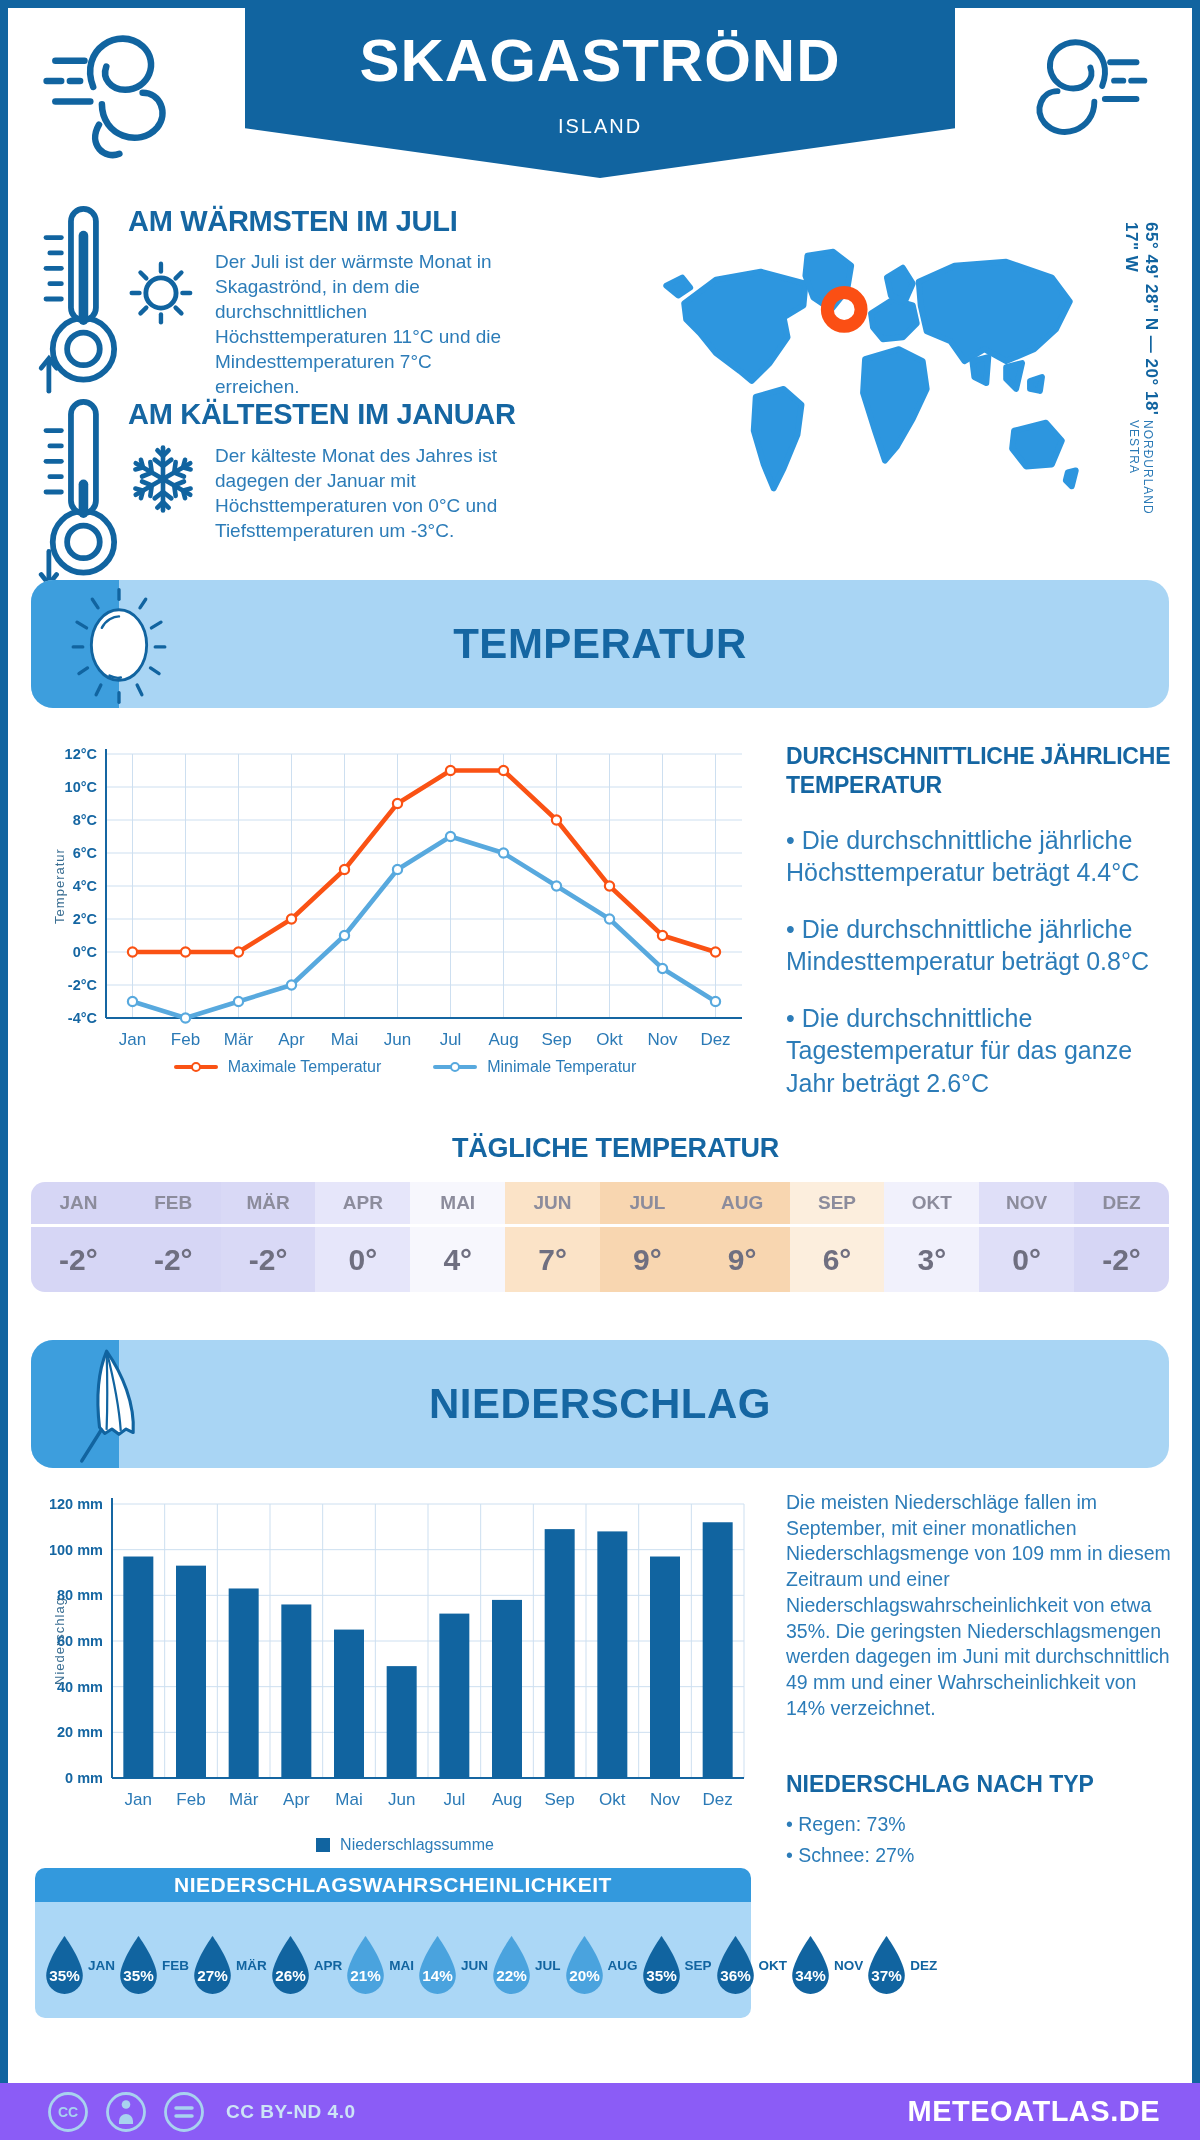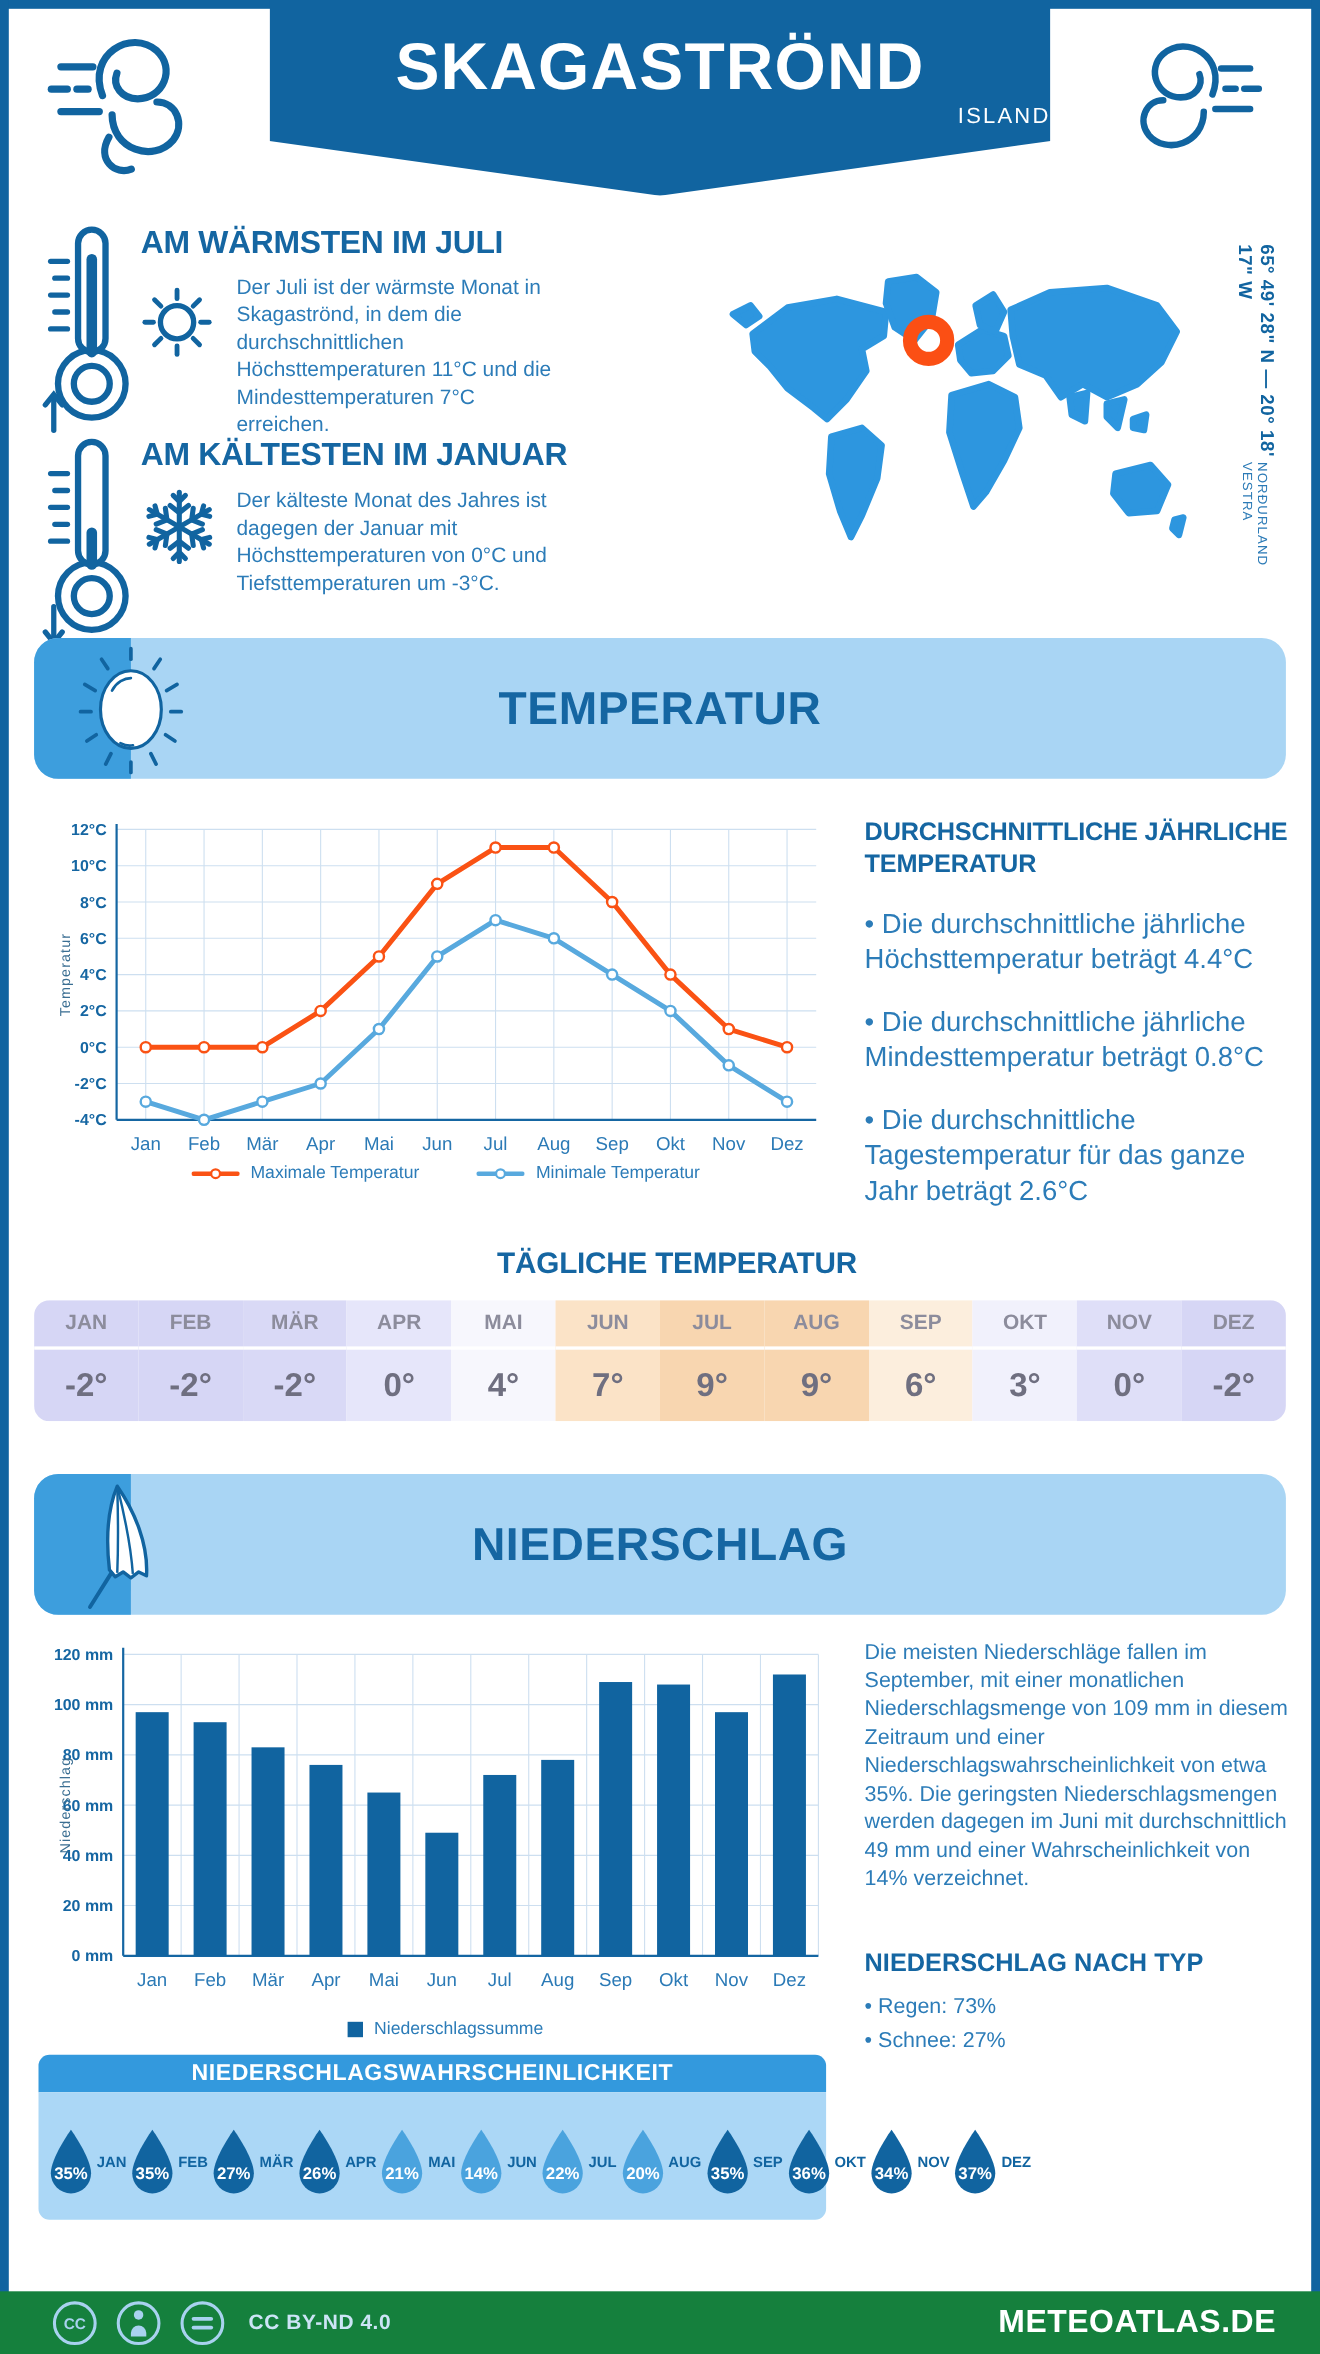--- a/index.html
+++ b/index.html
@@ -7,21 +7,21 @@
         font-family:"Liberation Sans",sans-serif;}
   .edge{position:absolute;background:#1164a0;}
   .edge-top{top:0;left:0;right:0;height:8px;}
   .edge-left{top:0;left:0;bottom:0;width:8px;}
   .edge-right{top:0;right:0;bottom:0;width:8px;}
 
   
   .banner{position:absolute;left:245px;top:0;width:710px;height:178px;background:#1164a0;
           clip-path:polygon(0 0,100% 0,100% 72%,50% 100%,0 72%);text-align:center;color:#fff;}
   .banner .title{margin-top:26px;font-size:60px;font-weight:bold;letter-spacing:1px;}
-  .banner .subtitle{margin-top:0;font-size:20px;letter-spacing:2px;text-align:right;}
+  .banner .subtitle{margin-top:20px;font-size:20px;letter-spacing:2px;}
   .wind{position:absolute;}
   .wind-left{left:35px;top:22px;width:160px;height:140px;}
   .wind-right{left:1005px;top:28px;width:155px;height:125px;transform:scaleX(-1);}
 
   
   .thermo{position:absolute;left:36px;width:92px;height:192px;}
   .block-heading{position:absolute;left:128px;width:560px;font-size:29px;font-weight:bold;
                  color:#1566a2;letter-spacing:-0.3px;}
   .block-text{position:absolute;left:215px;width:305px;font-size:19px;line-height:1.32;color:#2c7cb8;}
   .sun-small{position:absolute;left:120px;top:245px;width:78px;height:92px;}
@@ -72,21 +72,21 @@
   .prob-header{height:34px;background:#3399dd;border-radius:10px 10px 0 0;display:flex;
                align-items:center;justify-content:center;color:#fff;font-weight:bold;font-size:21px;
                letter-spacing:0.5px;}
   .prob-body{height:116px;background:#abd7f6;border-radius:0 0 10px 10px;display:flex;
              padding:0 6px;}
   .drop-item{flex:1;display:flex;flex-direction:row;align-items:center;justify-content:flex-start;
              padding-top:8px;}
   .dropsvg{width:47px;height:61px;}
   .drop-month{font-size:13.5px;font-weight:bold;color:#1164a0;margin-top:2px;}
 
-  .footer{position:absolute;left:0;right:0;top:2083px;height:57px;background:#15803d;display:flex;
+  .footer{position:absolute;left:0;right:0;top:2083px;height:57px;background:#8b5cf6;display:flex;
           align-items:center;}
   .footer .cc-icons{display:flex;align-items:center;margin-left:46px;}
   .footer .cc-icons svg{margin-right:14px;}
   .footer .license{color:#cce4f6;font-weight:bold;font-size:19px;margin-left:6px;letter-spacing:0.5px;}
   .footer .site{position:absolute;right:40px;color:#ffffff;font-weight:bold;font-size:29px;
                 letter-spacing:0.5px;}
 </style>
 </head>
 <body>
 

